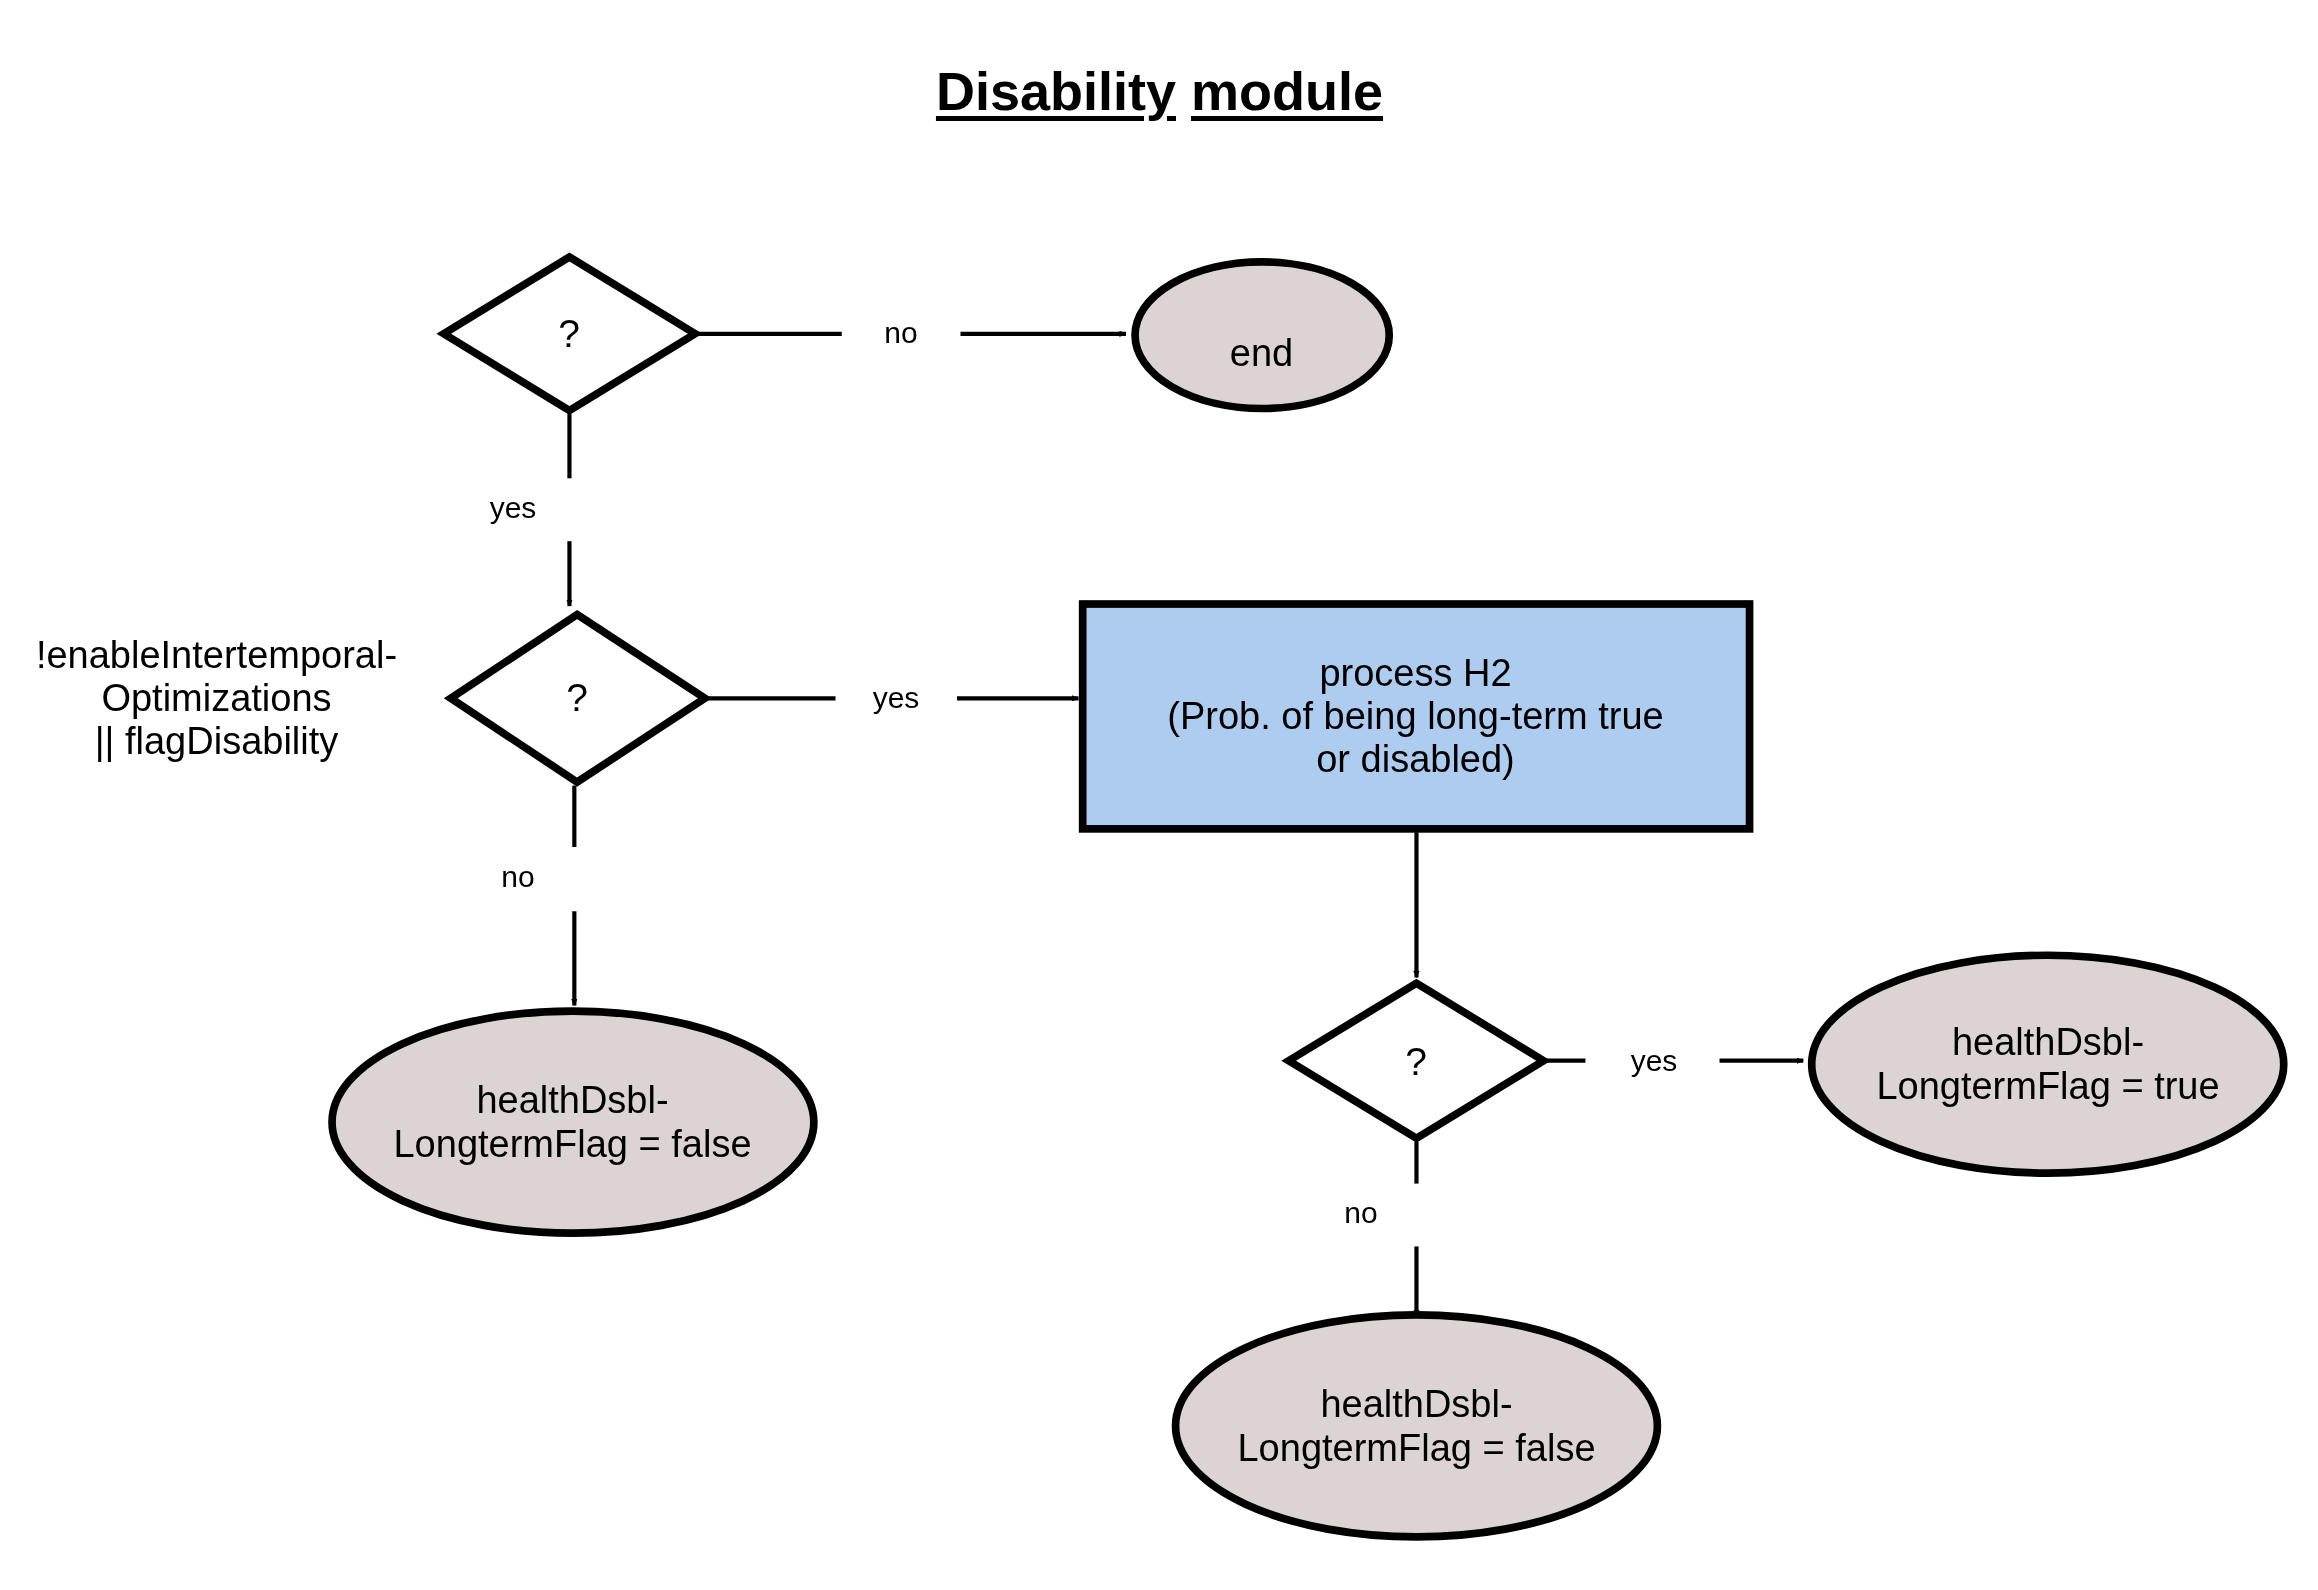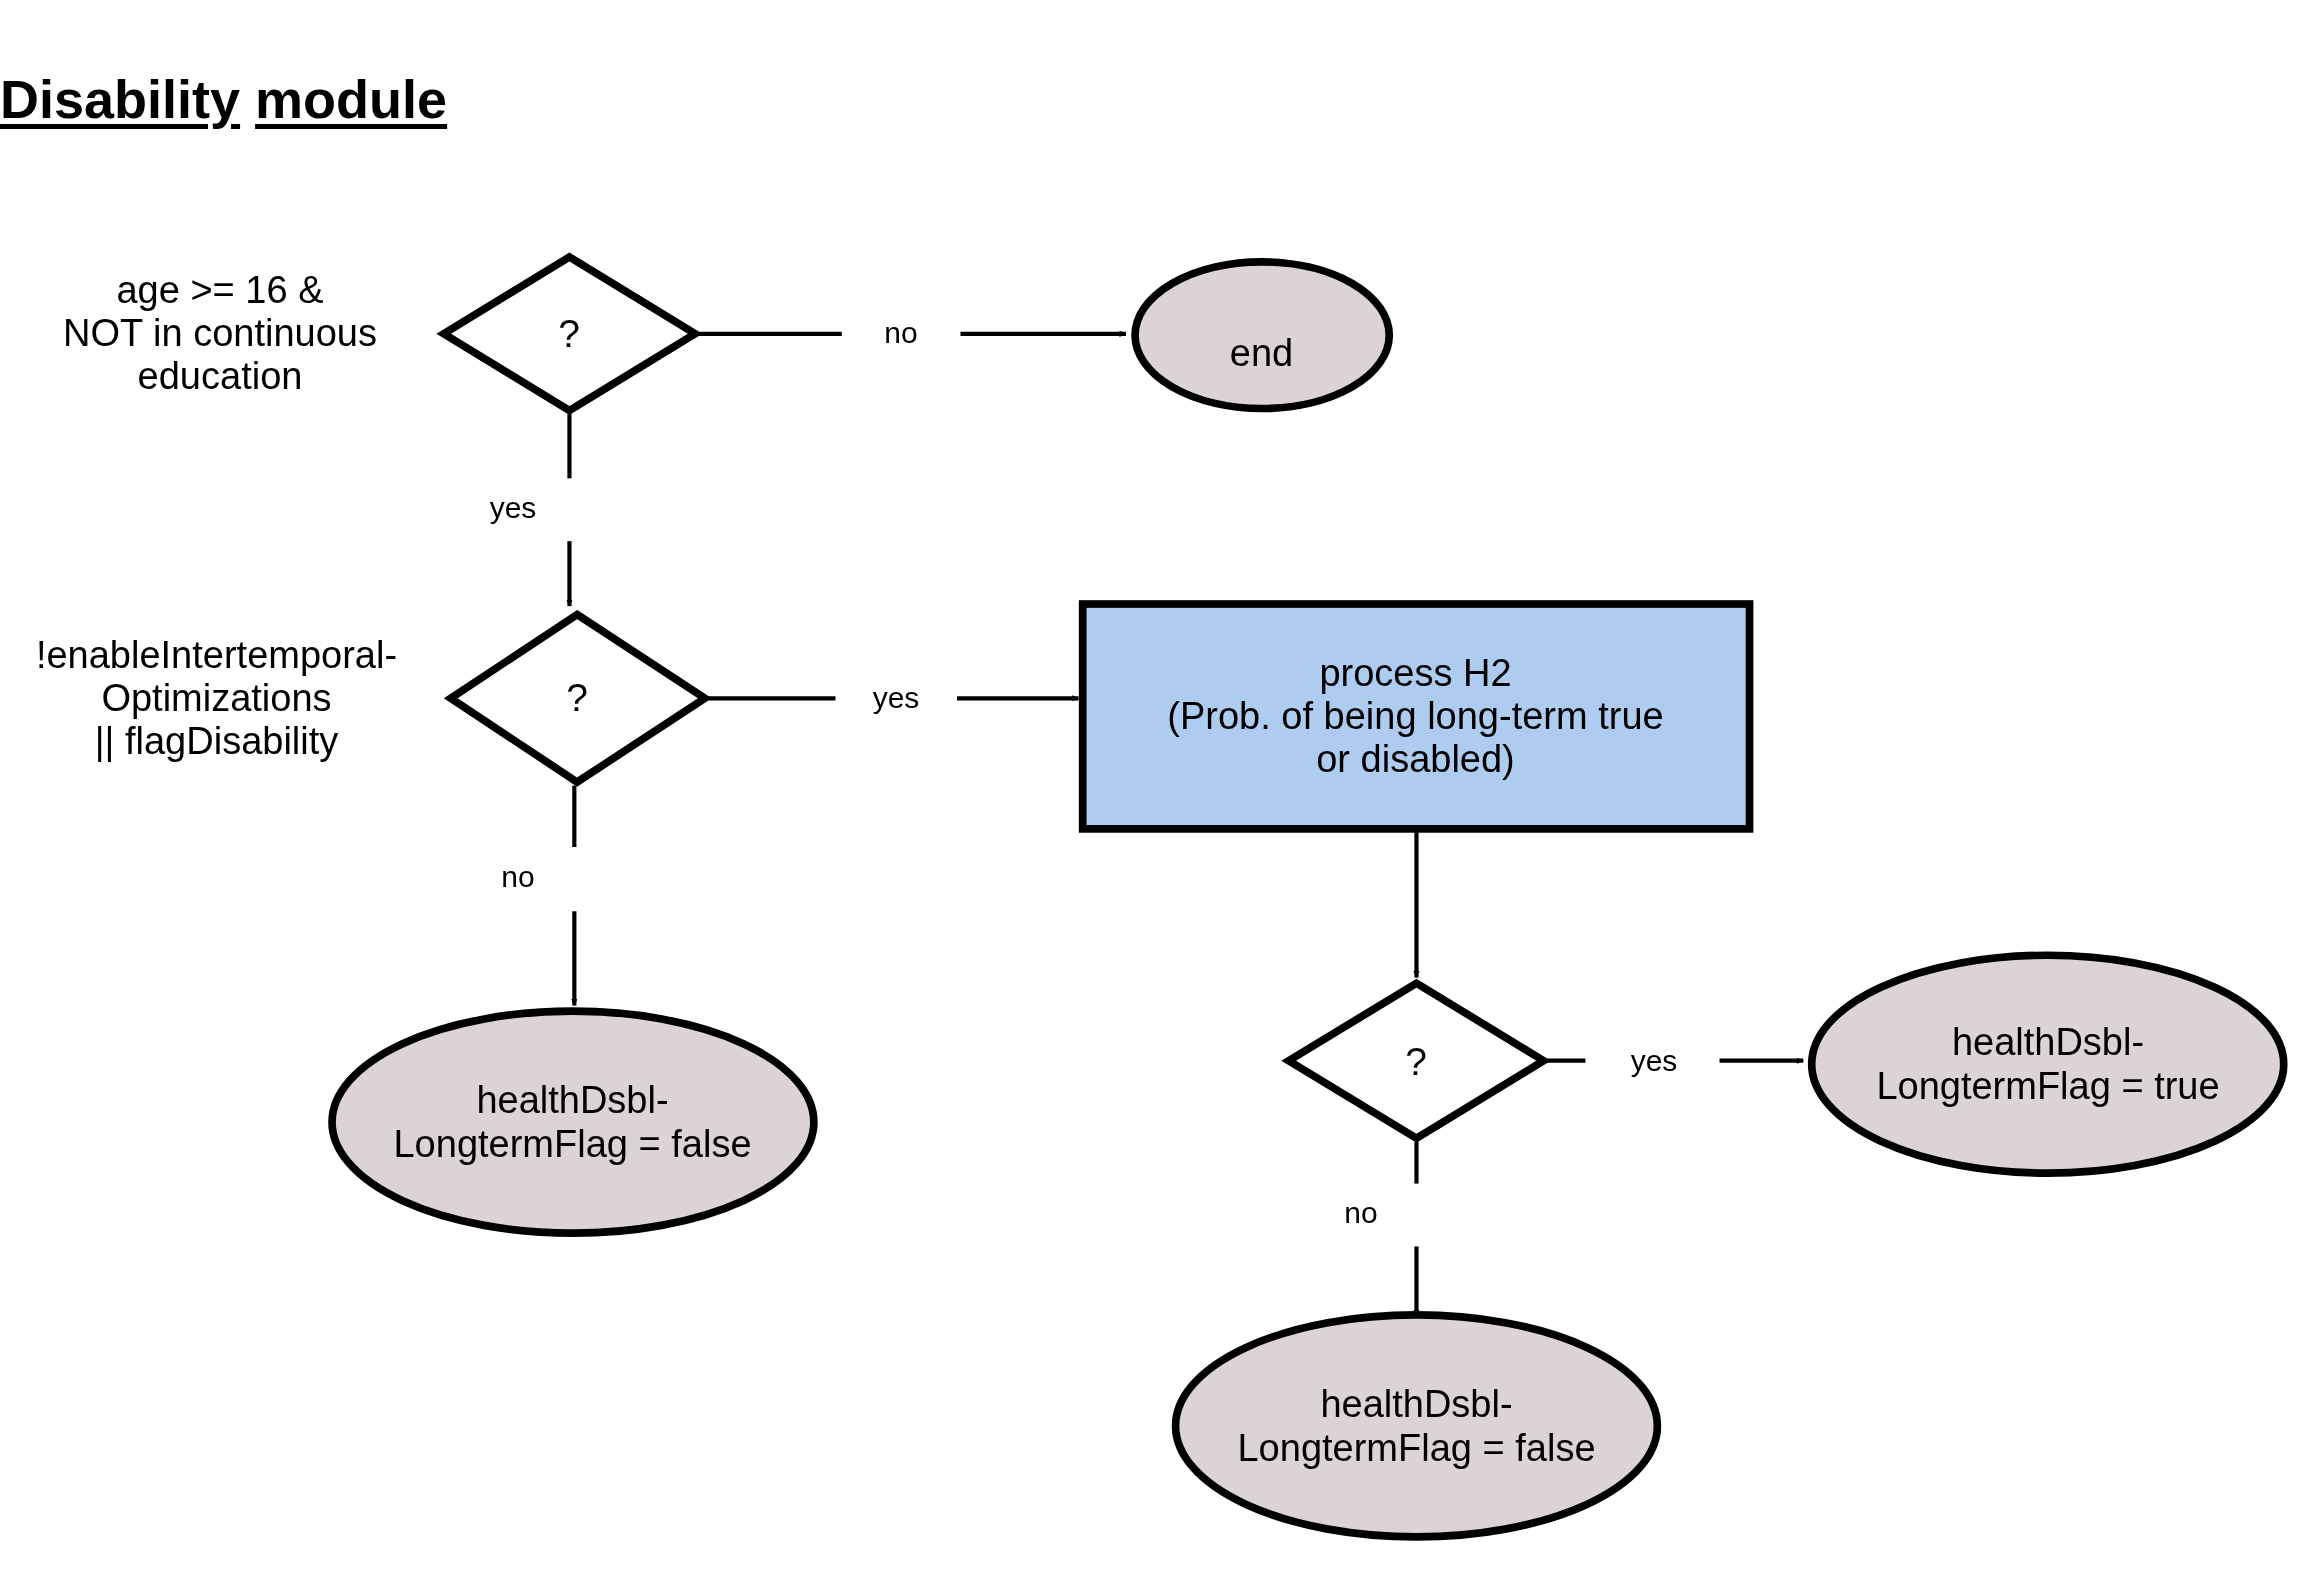--- a/index.html
+++ b/index.html
@@ -21,22 +21,23 @@
   #flow-svg {
     position: absolute;
     left: 0;
     top: 0;
     width: 2319px;
     height: 1590px;
   }
   .title {
     position: absolute;
     left: 0;
-    top: 68px;
+    top: 60px;
     width: 2319px;
+    text-align: center;
     font-size: 54px;
     font-weight: bold;
     color: #000000;
     letter-spacing: 0px;
   }
   .title .u {
     text-decoration: underline;
     text-decoration-thickness: 4.9px;
     text-underline-offset: 6.3px;
   }
@@ -116,23 +117,20 @@
     <line x1="2462" y1="1519" x2="2582" y2="1519" stroke="#000000" stroke-width="6" marker-end="url(#arrowhead)"></line>
 
     <ellipse cx="2932" cy="1524" rx="338" ry="156" fill="#dcd4d4" stroke="#000000" stroke-width="11"></ellipse>
 
     <line x1="2028" y1="1635" x2="2028" y2="1695" stroke="#000000" stroke-width="6"></line>
     <line x1="2028" y1="1785" x2="2028" y2="1885" stroke="#000000" stroke-width="6" marker-end="url(#arrowhead)"></line>
 
     <ellipse cx="2028" cy="2042" rx="345" ry="159" fill="#dcd4d4" stroke="#000000" stroke-width="11"></ellipse>
   </svg>
 
-  <div class="node-text" style="left:7px; top:251px; width:426px; height:165px;">age &gt;= 16 &amp;
-NOT in continuous
-education</div>
 
   <div class="qmark" style="left:527px; top:306px; width:84px; height:56px;">?</div>
 
   <div class="edge-label" style="left:845px; top:307px; width:112px; height:53px;">no</div>
 
   <div class="node-text" style="left:1136px; top:327px; width:251px; height:53px;">end</div>
 
   <div class="edge-label" style="left:457px; top:482px; width:112px; height:53px;">yes</div>
 
   <div class="node-text" style="left:0px; top:616px; width:433px; height:165px;">!enableIntertemporal-

